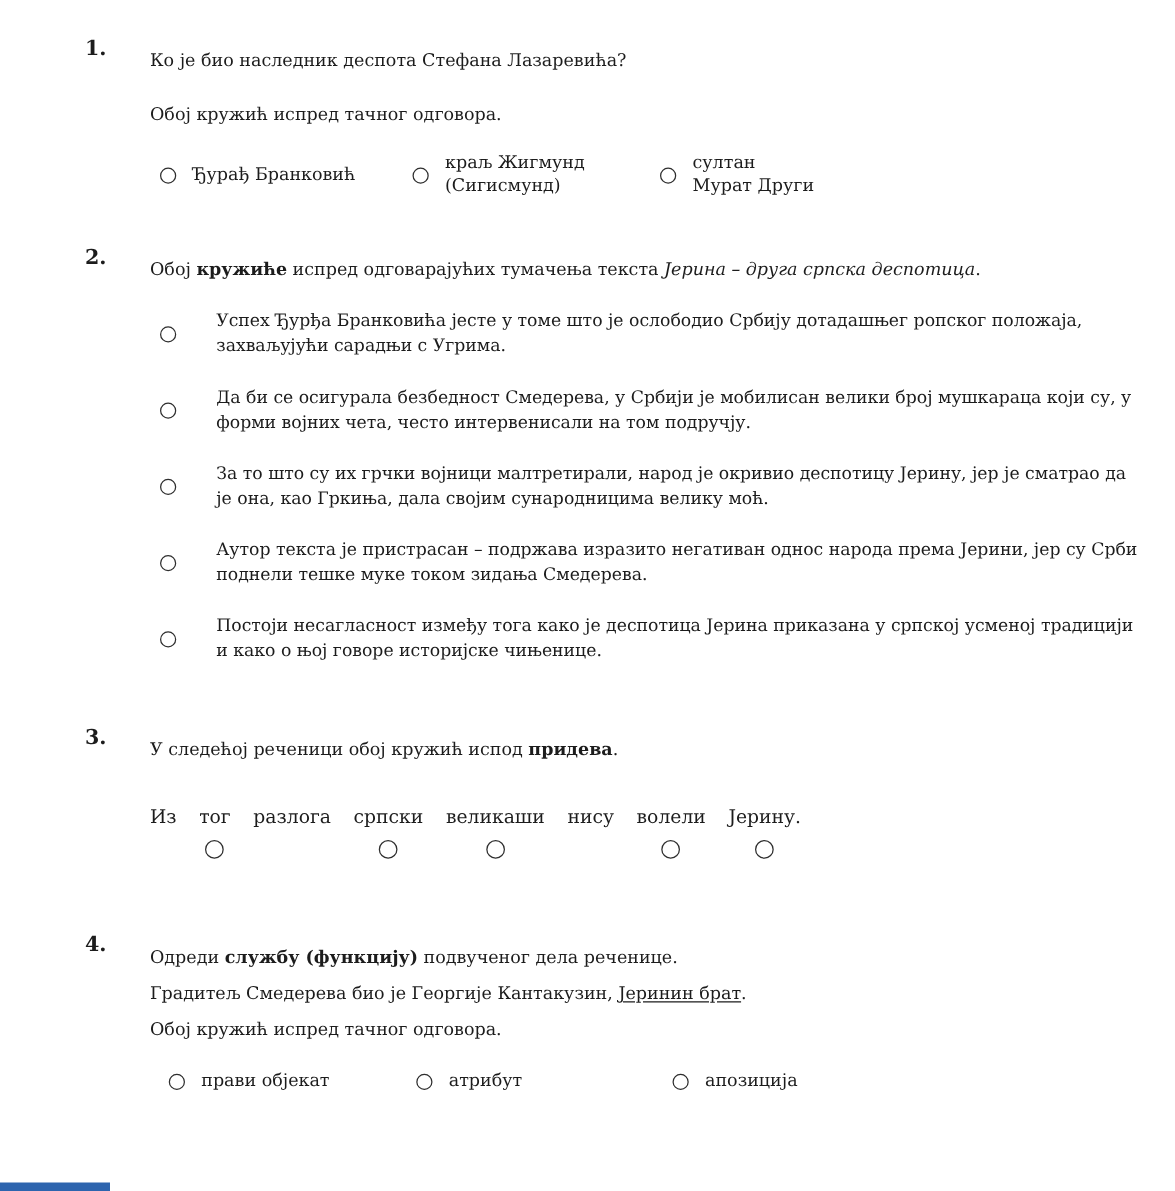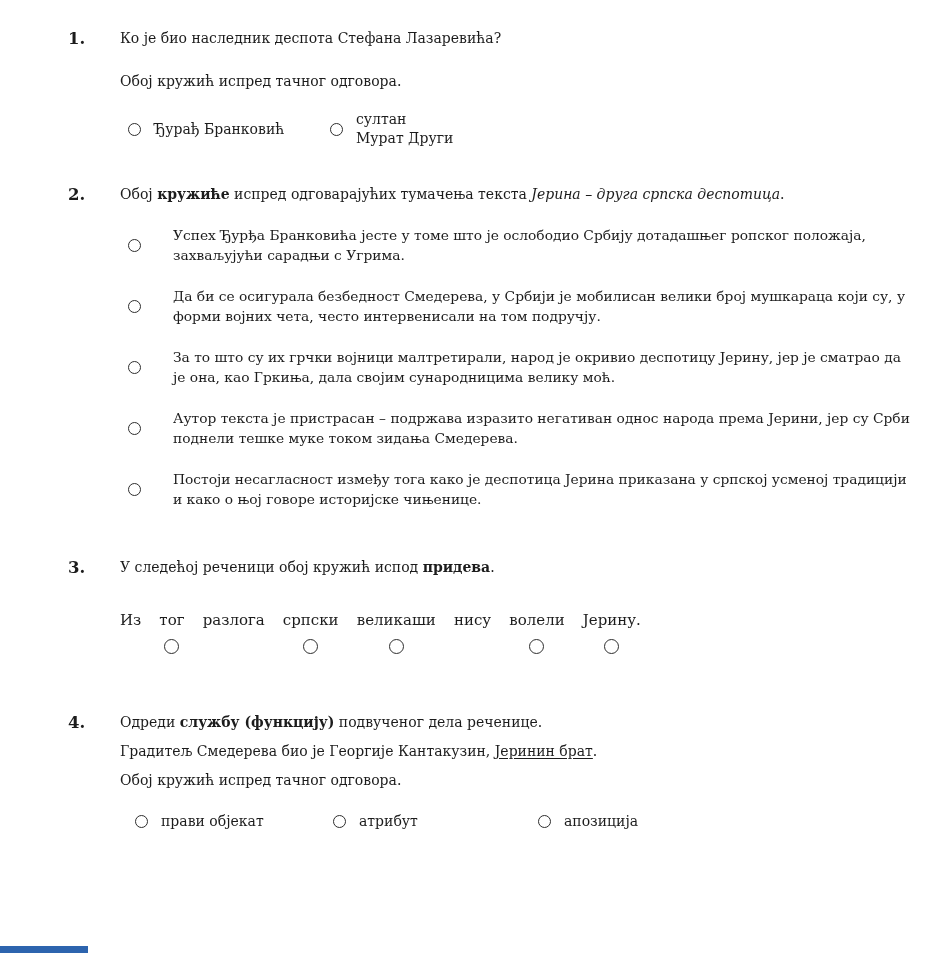--- a/index.html
+++ b/index.html
@@ -12,21 +12,21 @@
     overflow: hidden;
   }
   .page { position: absolute; inset: 0; padding: 26px 30px 0 68px; }
 
   .question { display: flex; align-items: flex-start; }
   .qnum {
     width: 52px; flex: 0 0 52px;
     font-weight: bold; font-size: 16.5px; line-height: 20px;
     padding-top: 1px;
   }
-  .qbody { flex: 1 1 auto; }
+  .qbody { flex: 1 1 auto; margin-top: 11px; }
 
   .line { font-size: 14px; line-height: 20px; }
   .instruction { font-size: 14px; line-height: 20px; }
   b, strong { font-weight: bold; }
   em { font-style: italic; }
 
   .circle {
     display: inline-block;
     width: 13px; height: 13px;
     border: 1.4px solid #2e2e2e;
@@ -94,20 +94,24 @@
     <div class="qbody">
       <p class="line">Ко је био наследник деспота Стефана Лазаревића?</p>
       <p class="instruction">Обој кружић испред тачног одговора.</p>
       <div class="opt-row">
         <div class="opt-group">
           <span class="circle"></span>
           <span class="opt-label">Ђурађ Бранковић</span>
         </div>
         <div class="opt-group">
           <span class="circle"></span>
+          <span class="opt-label"><span>краљ Жигмунд</span><br><span>(Сигисмунд)</span></span>
+        </div>
+        <div class="opt-group">
+          <span class="circle"></span>
           <span class="opt-label"><span>султан</span><br><span>Мурат Други</span></span>
         </div>
       </div>
     </div>
   </section>
 
   <section class="question" id="q2">
     <div class="qnum">2.</div>
     <div class="qbody">
       <p class="line"><span>Обој </span><strong>кружиће</strong><span> испред одговарајућих тумачења текста </span><em>Јерина – друга српска деспотица</em><span>.</span></p>

